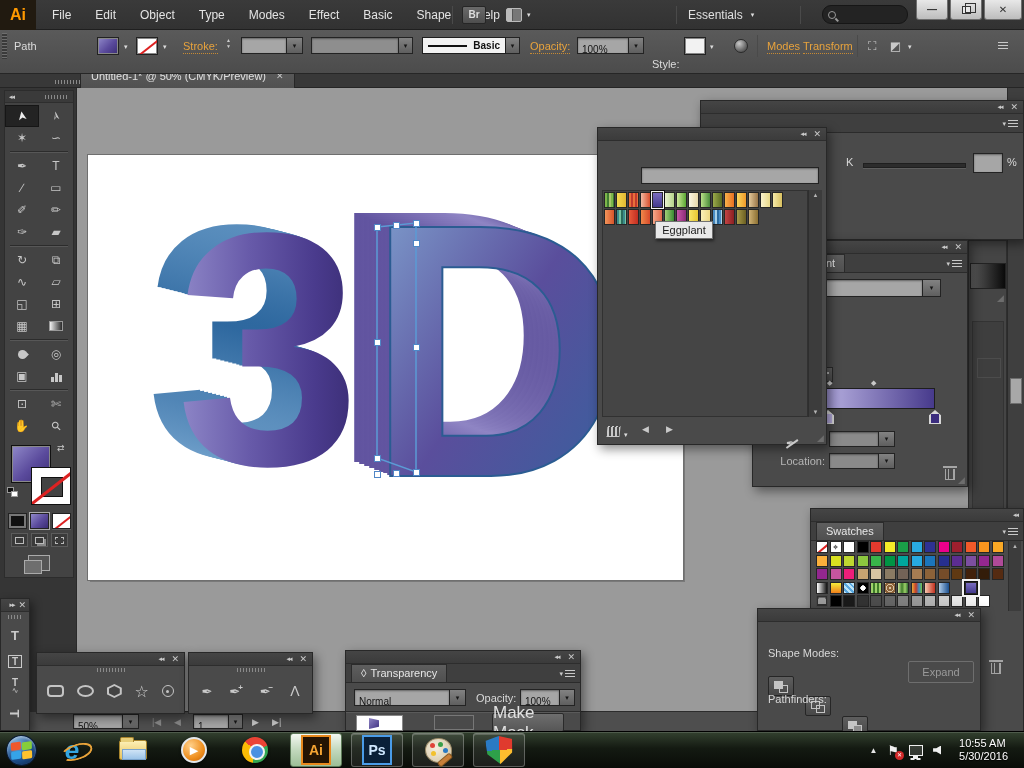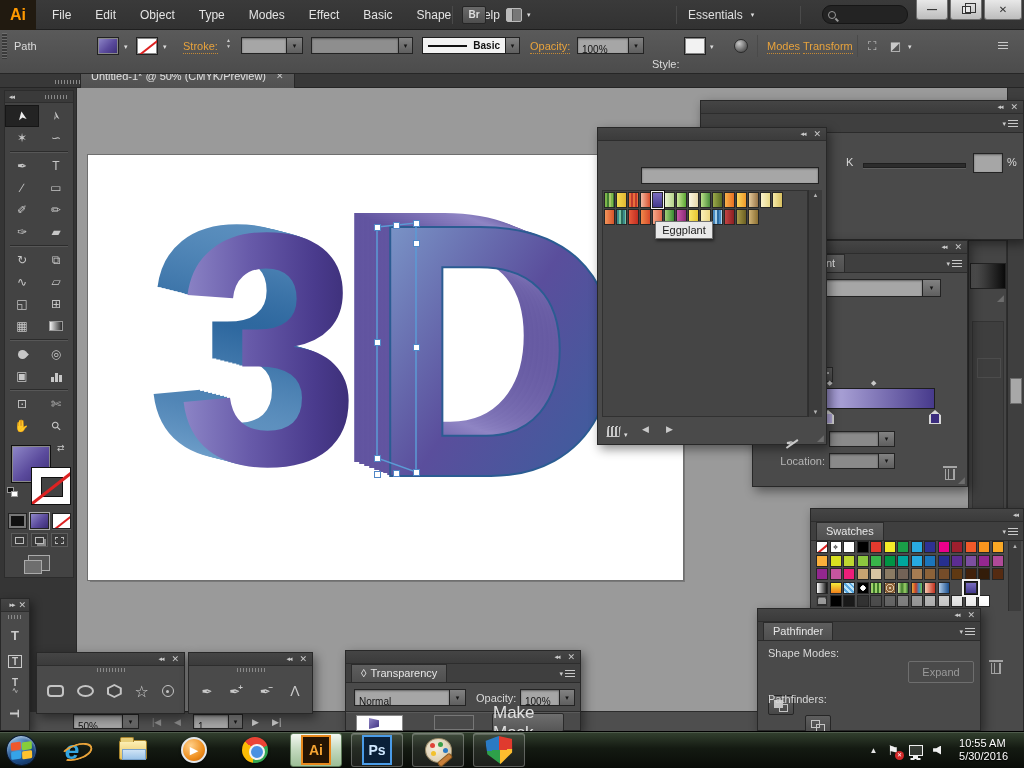--- a/index.html
+++ b/index.html
@@ -711,27 +711,20 @@
     <span>▲</span>
   </div>
   <div class="s trash" style="left:180px;top:122px"></div>
 </div>
 
 <div class="panel" style="left:757px;top:608px;width:224px;height:123px;z-index:16">
   <div class="phead">
     <span class="ph-col">◂◂</span>
     <span class="ph-x">✕</span>
   </div>
-  <div class="ptabs">
-    <span class="ptab">Pathfinder</span>
-    <span class="pmenu">
-        <span>▾</span>
-        <span class="mlines"></span>
-      </span>
-  </div>
   <div class="s plabel" style="left:10px;top:38px">Shape Modes:</div>
   <div class="s pfbtn" style="left:10px;top:54px">
       <i></i>
       <b></b>
     </div>
   <div class="s pfbtn" style="left:47px;top:54px">
       <i style="background:transparent;border:1.5px solid #c4c4c4"></i>
       <b></b>
     </div>
   <div class="s pfbtn" style="left:84px;top:54px">

